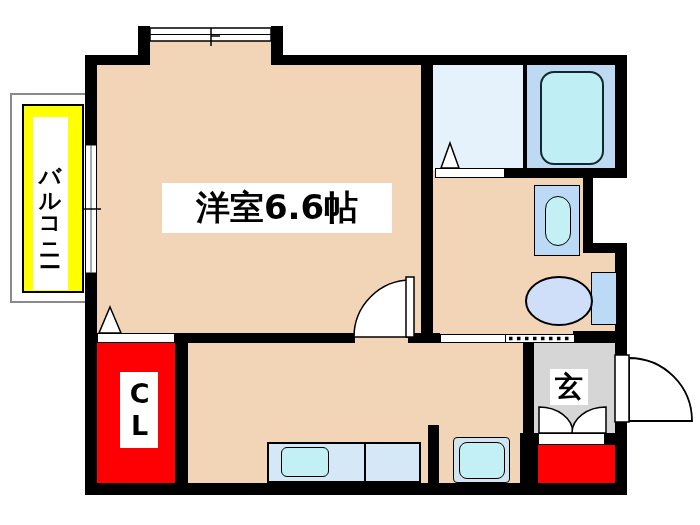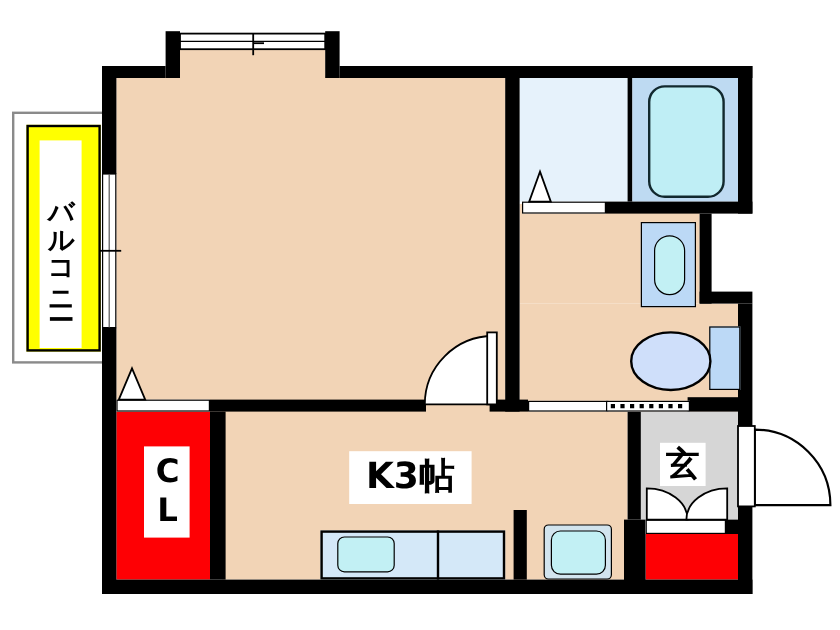--- a/index.html
+++ b/index.html
@@ -98,18 +98,18 @@
     <line x1="211" y1="28" x2="211" y2="46" stroke="#000" stroke-width="1.5"></line>
     <line x1="211" y1="36" x2="220" y2="36" stroke="#000" stroke-width="1.5"></line>
 
     <rect x="85.5" y="145" width="11" height="128" fill="#ffffff" stroke="#000" stroke-width="1"></rect>
     <line x1="91" y1="145" x2="91" y2="273" stroke="#555" stroke-width="1"></line>
     <line x1="83" y1="209" x2="101" y2="209" stroke="#000" stroke-width="1.5"></line>
 
     <line x1="509" y1="338.5" x2="573" y2="338.5" stroke="#000" stroke-width="3.5" stroke-dasharray="3.5 4.5"></line>
   </svg>
 
-  <div class="label" style="left:291px;top:376px;width:102px;height:44px;font-size:30px;">K3帖</div>
+  <div class="label" style="left:162px;top:183px;width:230px;height:50px;font-size:34px;">洋室6.6帖</div>
   <div class="label vert" style="left:120px;top:372px;width:38px;height:76px;font-size:27px;">CL</div>
   <div class="label" style="left:550px;top:369px;width:38px;height:36px;font-size:28px;">玄</div>
   <div class="label vert" style="left:33px;top:117px;width:35px;height:173px;font-size:22px;">バルコニー</div>
 
 </div>
 
 </body></html>

